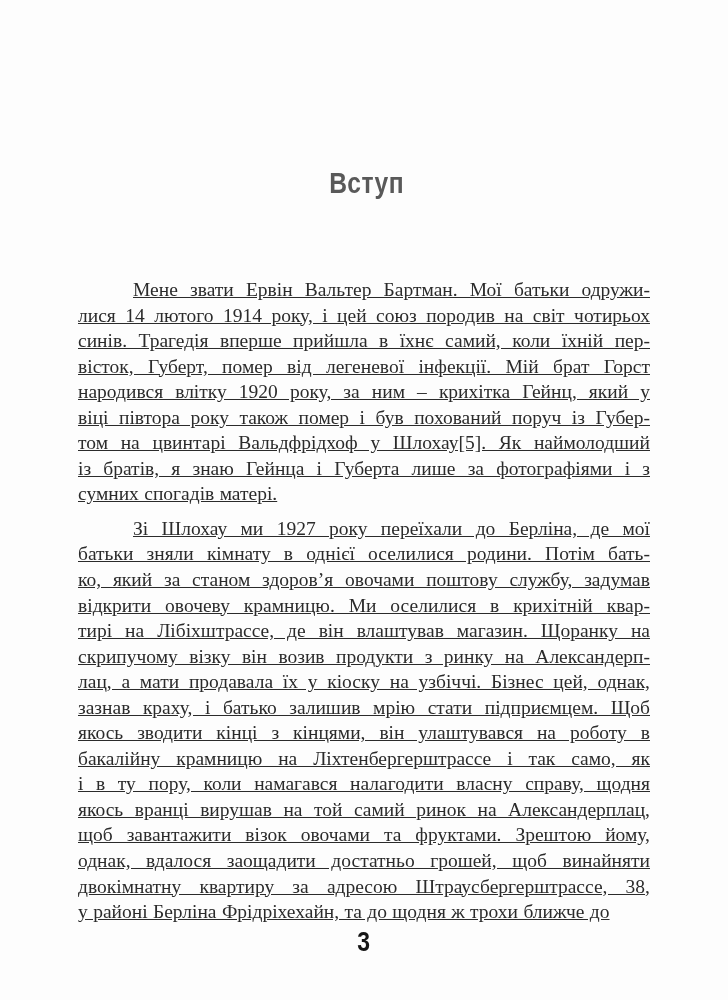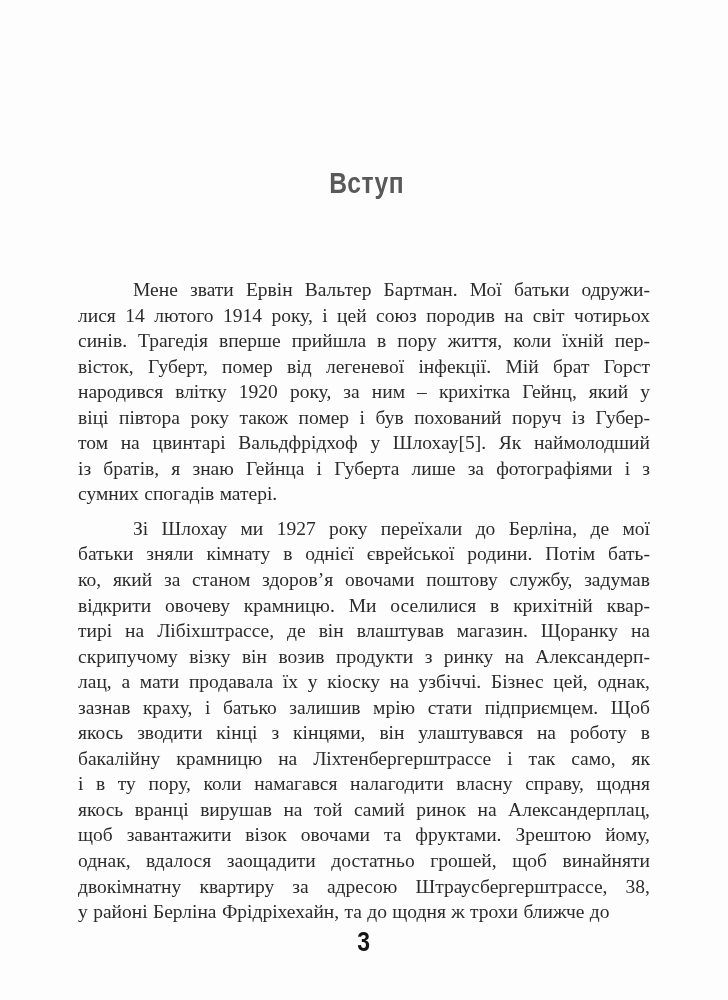--- a/index.html
+++ b/index.html
@@ -46,20 +46,21 @@
     margin: 0 0 9px 0;
     padding: 0;
   }
   .line {
     height: 25.55px;
     line-height: 25.55px;
     text-align: justify;
     text-align-last: justify;
     overflow: hidden;
     word-spacing: 0.5px;
+    text-decoration: underline;
   }
   .line.first {
     padding-left: 55px;
   }
   .line.last {
     text-align-last: left;
   }
   .page-number {
     position: absolute;
     top: 929px;
@@ -84,31 +85,31 @@
 <div class="page">
 
   <h1 class="chapter-title">
     <span class="title-inner">Вступ</span>
   </h1>
 
   <div class="text-block" id="text-block">
       <div class="para">
         <div class="line first">Мене звати Ервін Вальтер Бартман. Мої батьки одружи-</div>
         <div class="line">лися 14 лютого 1914 року, і цей союз породив на світ чотирьох</div>
-        <div class="line">синів. Трагедія вперше прийшла в пору життя, коли їхній пер-</div>
+        <div class="line">синів. Трагедія вперше прийшла в їхнє самий, коли їхній пер-</div>
         <div class="line">вісток, Губерт, помер від легеневої інфекції. Мій брат Горст</div>
         <div class="line">народився влітку 1920 року, за ним – крихітка Гейнц, який у</div>
         <div class="line">віці півтора року також помер і був похований поруч із Губер-</div>
         <div class="line">том на цвинтарі Вальдфрідхоф у Шлохау[5]. Як наймолодший</div>
         <div class="line">із братів, я знаю Гейнца і Губерта лише за фотографіями і з</div>
         <div class="line last">сумних спогадів матері.</div>
       </div>
       <div class="para">
         <div class="line first">Зі Шлохау ми 1927 року переїхали до Берліна, де мої</div>
-        <div class="line">батьки зняли кімнату в однієї єврейської родини. Потім бать-</div>
+        <div class="line">батьки зняли кімнату в однієї оселилися родини. Потім бать-</div>
         <div class="line">ко, який за станом здоров’я овочами поштову службу, задумав</div>
         <div class="line">відкрити овочеву крамницю. Ми оселилися в крихітній квар-</div>
         <div class="line">тирі на Лібіхштрассе, де він влаштував магазин. Щоранку на</div>
         <div class="line">скрипучому візку він возив продукти з ринку на Александерп-</div>
         <div class="line">лац, а мати продавала їх у кіоску на узбіччі. Бізнес цей, однак,</div>
         <div class="line">зазнав краху, і батько залишив мрію стати підприємцем. Щоб</div>
         <div class="line">якось зводити кінці з кінцями, він улаштувався на роботу в</div>
         <div class="line">бакалійну крамницю на Ліхтенбергерштрассе і так само, як</div>
         <div class="line">і в ту пору, коли намагався налагодити власну справу, щодня</div>
         <div class="line">якось вранці вирушав на той самий ринок на Александерплац,</div>

